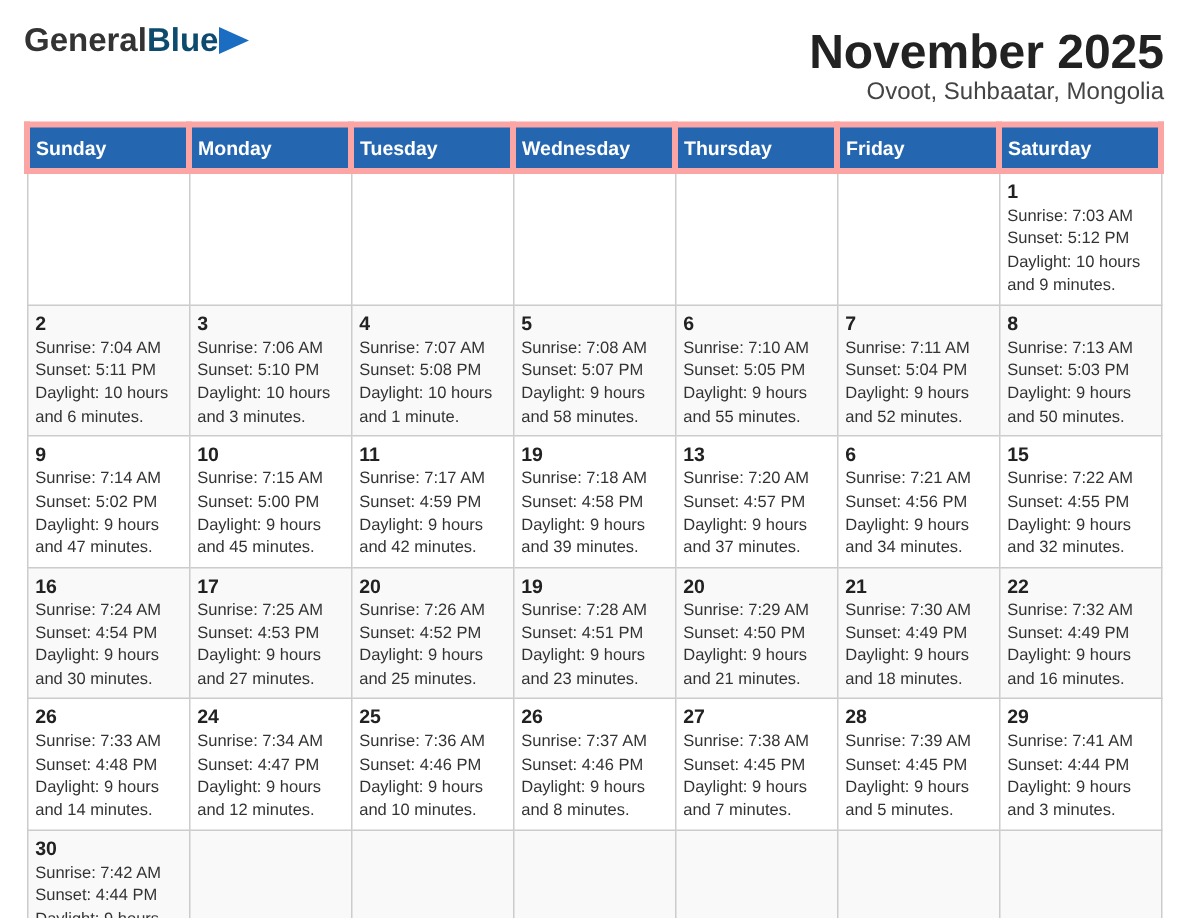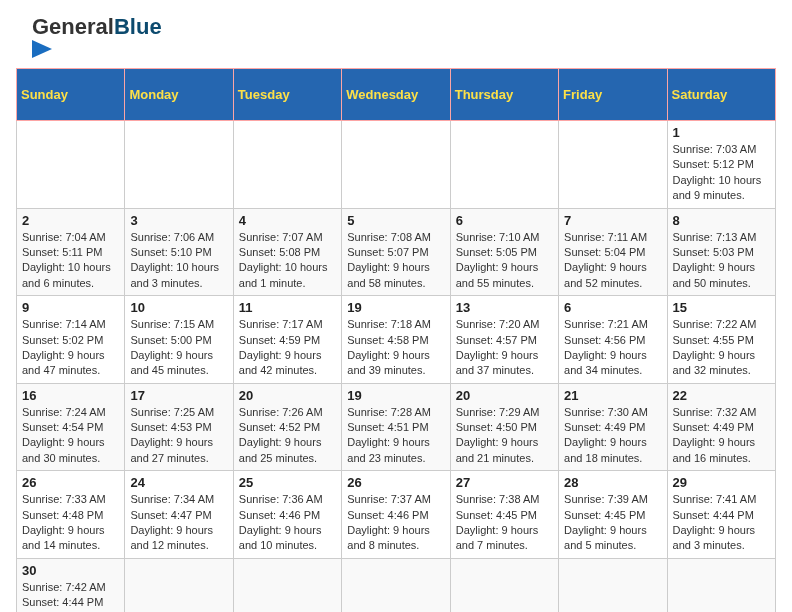--- a/index.html
+++ b/index.html
@@ -14,23 +14,22 @@
       padding: 16px;
     }
     .header {
       display: flex;
       justify-content: space-between;
       align-items: flex-start;
       margin-bottom: 10px;
     }
     .logo {
       display: flex;
-      flex-direction: column;
+      flex-direction: row;
       align-items: flex-start;
-      margin-left: 16px;
     }
     .logo-text {
       font-size: 22px;
       font-weight: bold;
       color: #333;
       line-height: 1;
     }
     .title-block {
       text-align: right;
     }
@@ -44,25 +43,25 @@
       color: #444;
       font-weight: normal;
     }
     .calendar {
       width: 100%;
       border-collapse: collapse;
       border: 1px solid #ccc;
     }
     .calendar th {
       background: #2566b0;
-      color: #fde047;
-      padding: 18px 4px;
+      color: #ffffff;
+      padding: 6px 4px;
       font-size: 13px;
       text-align: left;
-      border: 1px solid #fca5a5;
+      border: 4px solid #fca5a5;
     }
     .calendar td {
       border: 1px solid #ccc;
       vertical-align: top;
       padding: 4px 5px;
       width: calc(100% / 7);
       min-height: 80px;
       font-size: 11px;
       color: #333;
     }
@@ -100,20 +99,24 @@
       <div style="display:flex;align-items:center;">
         <span class="logo-text">General</span>
         <span class="logo-text" style="color:#0c4a6e;">Blue</span>
       </div>
       <div style="display:flex;align-items:center;margin-top:2px;">
         <svg width="70" height="18">
           <polygon points="0,0 20,9 0,18" fill="#1a6dc0"></polygon>
         </svg>
       </div>
     </div>
+    <div class="title-block">
+      <h1>November 2025</h1>
+      <h2>Ovoot, Suhbaatar, Mongolia</h2>
+    </div>
   </div>
 
   <table class="calendar">
     <thead>
       <tr>
         <th>Sunday</th>
         <th>Monday</th>
         <th>Tuesday</th>
         <th>Wednesday</th>
         <th>Thursday</th>

